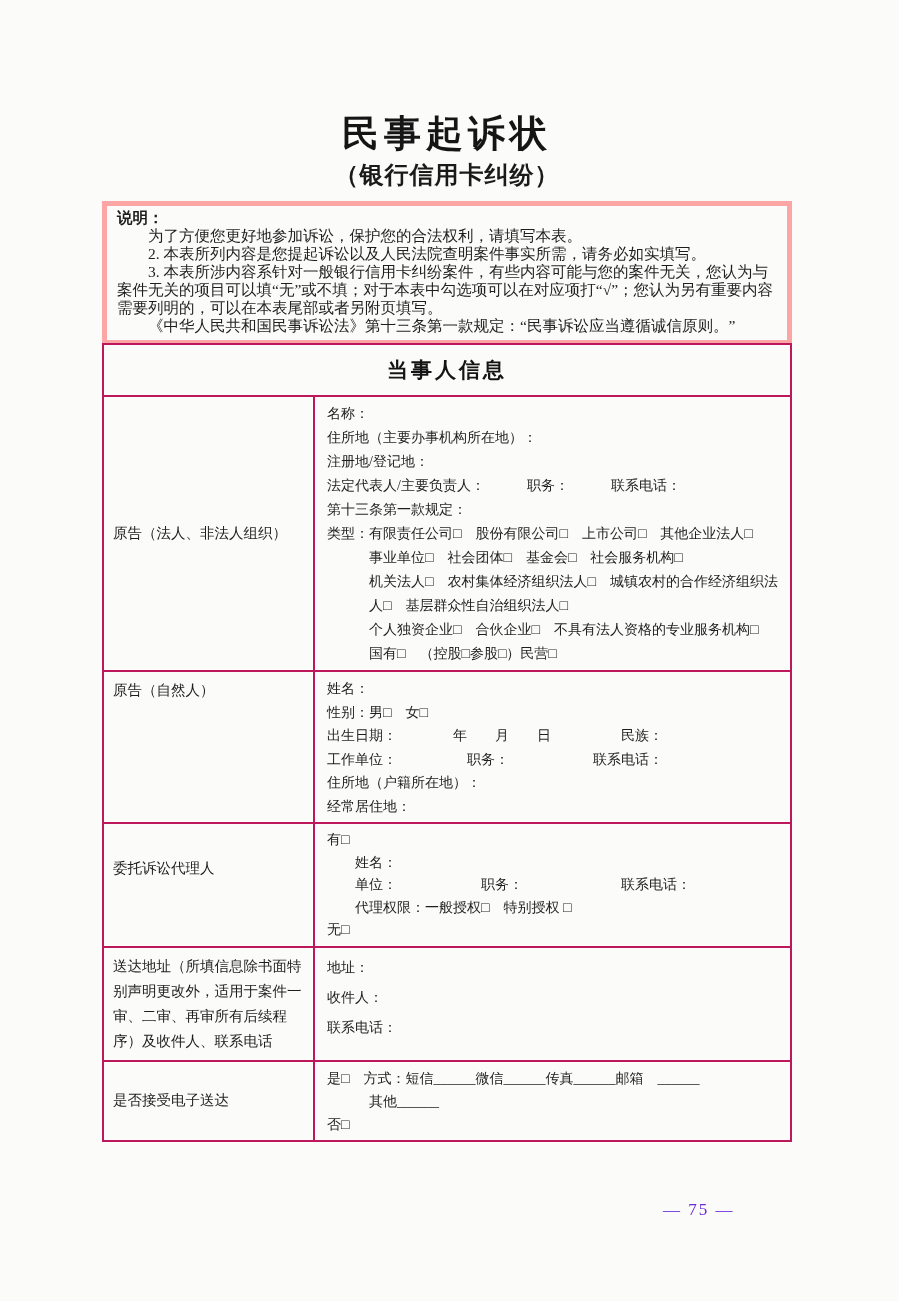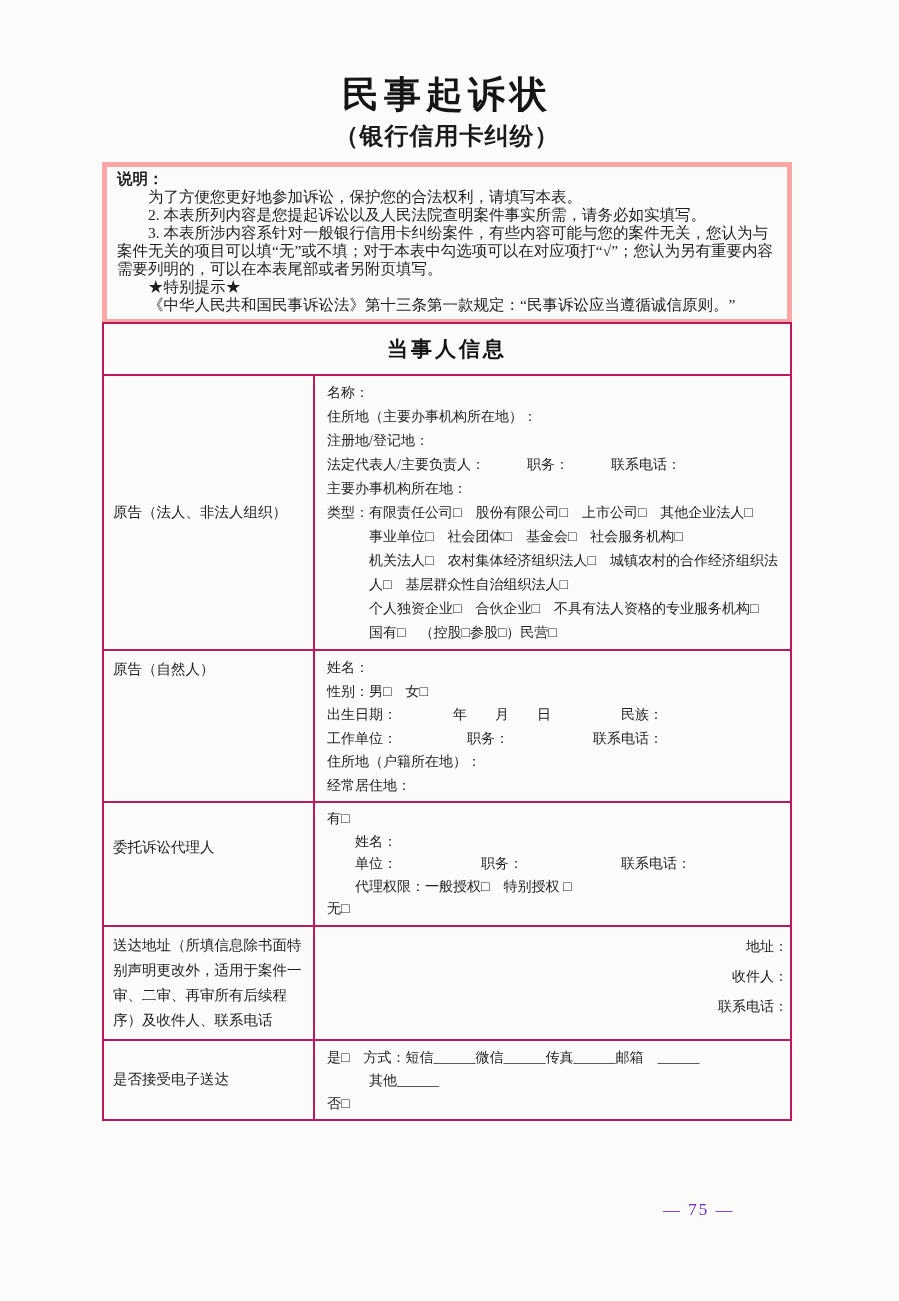--- a/index.html
+++ b/index.html
@@ -9,21 +9,21 @@
     font-family: "Liberation Serif", "DejaVu Serif", serif;
     color: #1e1e1e;
     position: relative;
     overflow: hidden;
   }
   .page {
     position: absolute;
     left: 102px;
     top: 0;
     width: 690px;
-    padding-top: 71px;
+    padding-top: 110px;
   }
   .doc-title {
     text-align: center;
     font-size: 37px;
     font-weight: 700;
     line-height: 48px;
     letter-spacing: 5px;
     color: #151515;
   }
   .doc-subtitle {
@@ -77,21 +77,21 @@
   td.lab.top { vertical-align: top; }
   td.lab.pt30 { vertical-align: top; padding-top: 32px; }
   td.con {
     padding: 5px 2px 4px 12px;
     vertical-align: top;
   }
   .ln { white-space: pre; }
   .r1 .ln { line-height: 24px; }
   .r2 .ln { line-height: 23.5px; }
   .r3 .ln { line-height: 22.5px; }
-  .r4 .ln { line-height: 30px; text-align: right; }
+  .r4 .ln { line-height: 30px; }
   .r5 .ln { line-height: 23px; }
   .r1 td { height: 270px; }
   .r2 td { height: 144px; margin-left: 12px; }
   .r3 td { height: 118px; }
   .r4 td { height: 100px; }
   .r5 td { height: 75px; }
   .ind2 { padding-left: 2em; }
   .ind3 { padding-left: 3em; }
   .page-number {
     position: absolute;
@@ -109,21 +109,20 @@
 <div class="page">
 
   <div class="doc-title">民事起诉状</div>
   <div class="doc-subtitle">（银行信用卡纠纷）</div>
 
   <div class="instructions">
     <div class="heading">说明：</div>
     <p>为了方便您更好地参加诉讼，保护您的合法权利，请填写本表。</p>
     <p>2. 本表所列内容是您提起诉讼以及人民法院查明案件事实所需，请务必如实填写。</p>
     <p>3. 本表所涉内容系针对一般银行信用卡纠纷案件，有些内容可能与您的案件无关，您认为与案件无关的项目可以填“无”或不填；对于本表中勾选项可以在对应项打“√”；您认为另有重要内容需要列明的，可以在本表尾部或者另附页填写。</p>
-    <p>★特别提示★</p>
     <p>《中华人民共和国民事诉讼法》第十三条第一款规定：“民事诉讼应当遵循诚信原则。”</p>
   </div>
 
   <table class="party-table">
     <colgroup>
         <col class="lab-col">
         <col>
       </colgroup>
 
     <tbody>
@@ -131,21 +130,21 @@
       <td class="sec-hdr" colspan="2">当事人信息</td>
     </tr>
 
     <tr class="r1">
       <td class="lab">原告（法人、非法人组织）</td>
       <td class="con">
         <div class="ln">名称：</div>
         <div class="ln">住所地（主要办事机构所在地）：</div>
         <div class="ln">注册地/登记地：</div>
         <div class="ln">法定代表人/主要负责人：　　　职务：　　　联系电话：</div>
-        <div class="ln">主要办事机构所在地：</div>
+        <div class="ln">第十三条第一款规定：</div>
         <div class="ln">类型：有限责任公司□　股份有限公司□　上市公司□　其他企业法人□</div>
         <div class="ln ind3">事业单位□　社会团体□　基金会□　社会服务机构□</div>
         <div class="ln ind3">机关法人□　农村集体经济组织法人□　城镇农村的合作经济组织法</div>
         <div class="ln ind3">人□　基层群众性自治组织法人□</div>
         <div class="ln ind3">个人独资企业□　合伙企业□　不具有法人资格的专业服务机构□</div>
         <div class="ln ind3">国有□　（控股□参股□）民营□</div>
       </td>
     </tr>
 
     <tr class="r2">

